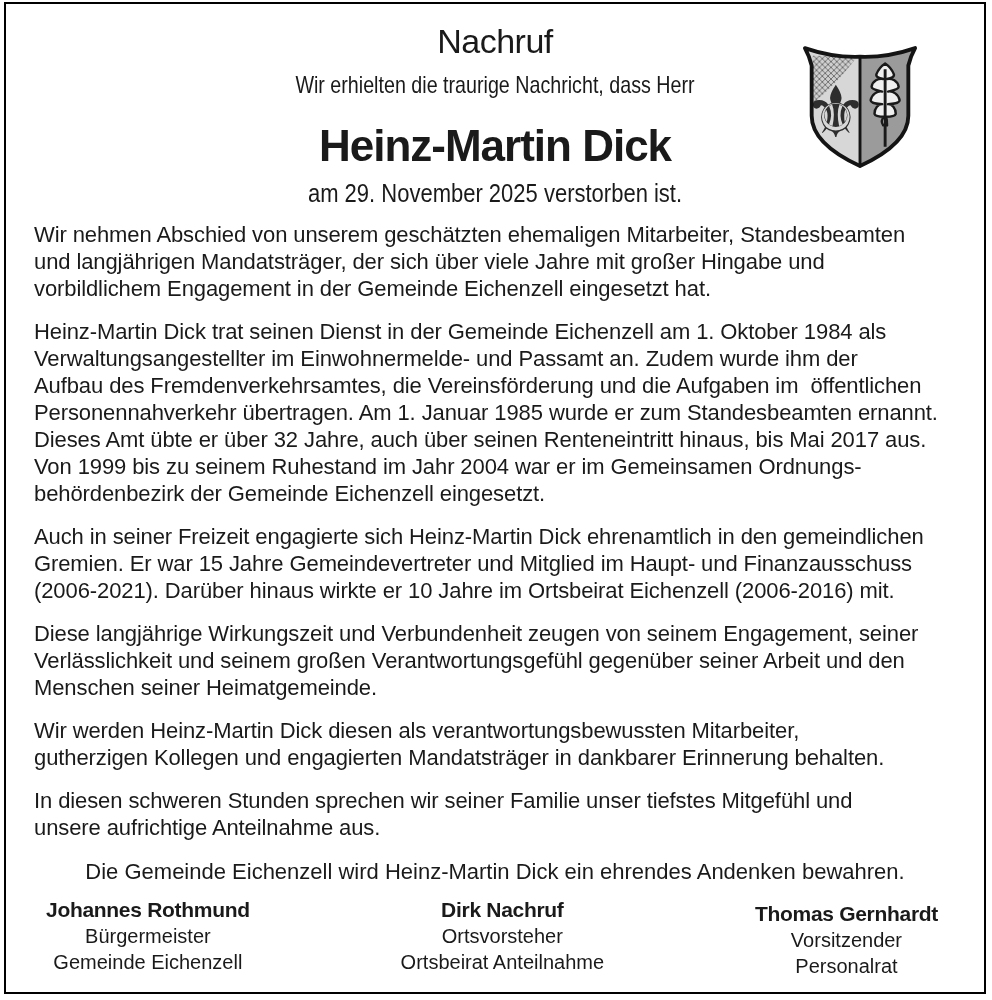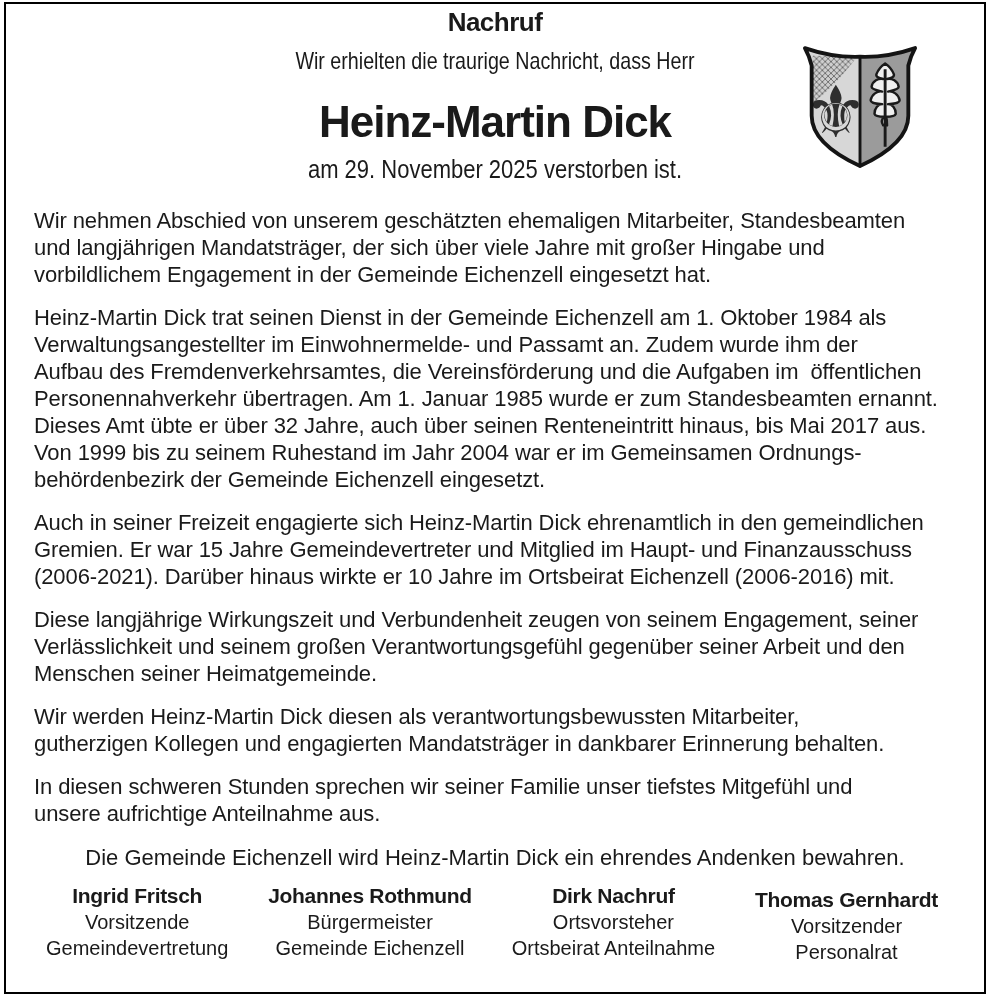--- a/index.html
+++ b/index.html
@@ -1,25 +1,25 @@
 <!DOCTYPE html>
 <html lang="de"><head>
 <meta charset="utf-8">
 <style>
   html,body{margin:0;padding:0;background:#ffffff;}
   body{width:992px;height:1000px;position:relative;overflow:hidden;
        font-family:"Liberation Sans",sans-serif;color:#1a1a1a;}
   .sheet{position:absolute;left:4px;top:2px;width:982px;height:992px;
          border:2.5px solid #000;box-sizing:border-box;background:#fff;overflow:hidden;}
   .header{text-align:center;}
-  .title{font-size:26px;font-weight:bold;margin-top:2px;line-height:1.25;letter-spacing:-0.5px;}
+  .title{font-size:34px;font-weight:normal;margin-top:16px;line-height:1.25;letter-spacing:-0.5px;}
   .intro{font-size:24px;margin-top:6px;line-height:1.3;transform:scaleX(0.82);transform-origin:50% 50%;}
   .name{font-size:44px;font-weight:bold;line-height:1.25;letter-spacing:-1px;margin-top:18px;}
   .dateline{font-size:25px;line-height:1.3;margin-top:4px;transform:scaleX(0.88);transform-origin:50% 50%;}
-  .bodytext{margin-top:22px;}
+  .bodytext{margin-top:12px;}
   .para{font-size:22px;line-height:27px;margin:0 14px 16px 28px;white-space:pre;letter-spacing:-0.1px;}
   .closing{font-size:22px;line-height:27px;margin-top:17px;text-align:center;white-space:pre;}
   .signatures{display:flex;justify-content:space-between;padding:0 46px 0 40px;margin-top:12px;}
   .sig{text-align:center;}
   .sig-name{font-size:21px;font-weight:bold;line-height:26px;letter-spacing:-0.3px;}
   .sig-role,.sig-org{font-size:20px;line-height:26px;}
   .sig.offset{margin-top:4px;text-align:center;}
   .crest{position:absolute;left:796px;top:40px;width:116px;height:128px;}
   .crest svg{width:100%;height:100%;display:block;}
 </style>
@@ -86,25 +86,20 @@
     <p class="para">Wir werden Heinz-Martin Dick diesen als verantwortungsbewussten Mitarbeiter,
 gutherzigen Kollegen und engagierten Mandatsträger in dankbarer Erinnerung behalten.</p>
     <p class="para">In diesen schweren Stunden sprechen wir seiner Familie unser tiefstes Mitgefühl und
 unsere aufrichtige Anteilnahme aus.</p>
   </div>
 
   <div class="closing">Die Gemeinde Eichenzell wird Heinz-Martin Dick ein ehrendes Andenken bewahren.</div>
 
   <div class="signatures">
     <div class="sig">
-      <div class="sig-name">Ingrid Fritsch</div>
-      <div class="sig-role">Vorsitzende</div>
-      <div class="sig-org">Gemeindevertretung</div>
-    </div>
-    <div class="sig">
       <div class="sig-name">Johannes Rothmund</div>
       <div class="sig-role">Bürgermeister</div>
       <div class="sig-org">Gemeinde Eichenzell</div>
     </div>
     <div class="sig">
       <div class="sig-name">Dirk Nachruf</div>
       <div class="sig-role">Ortsvorsteher</div>
       <div class="sig-org">Ortsbeirat Anteilnahme</div>
     </div>
     <div class="sig offset">

